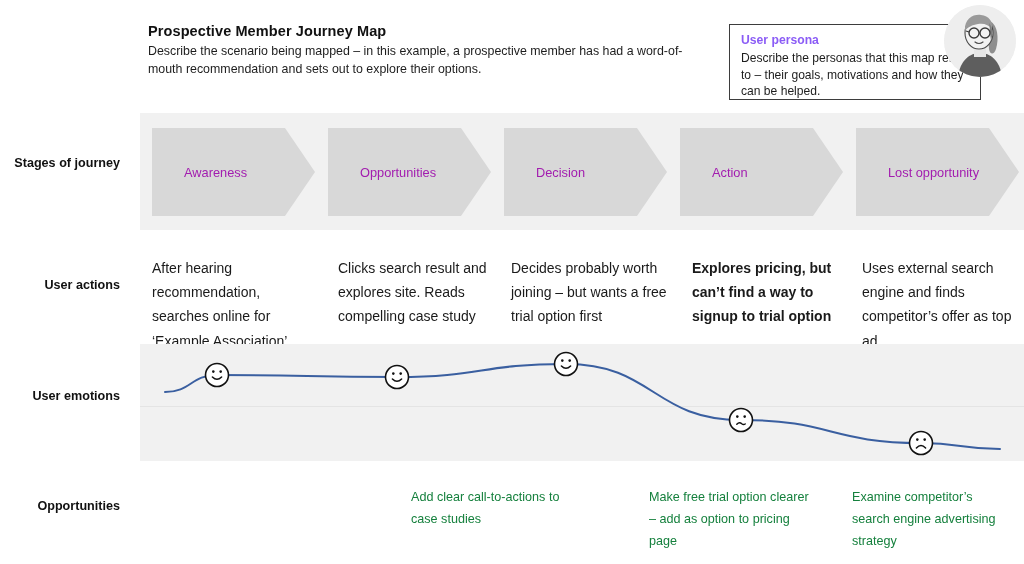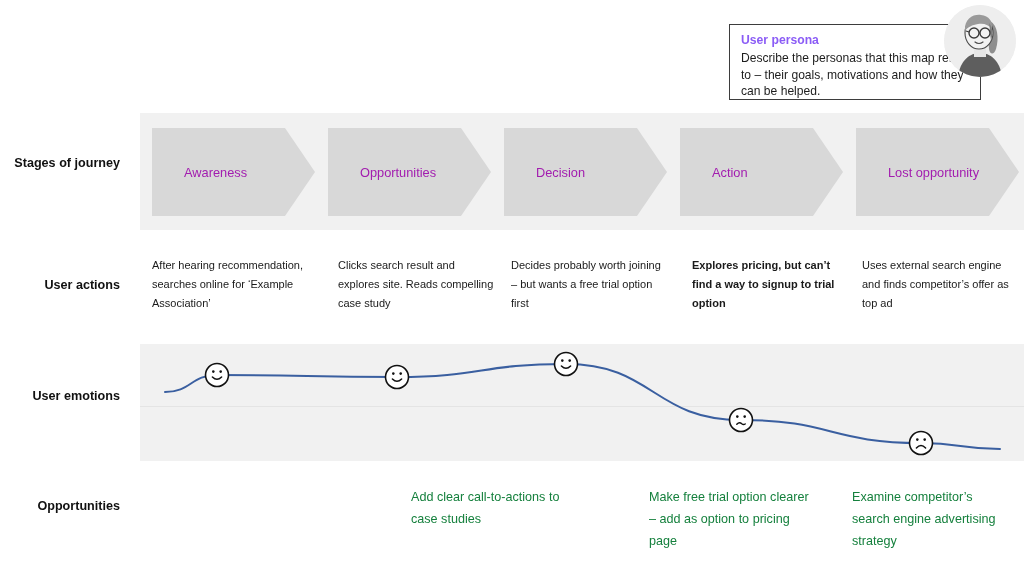--- a/index.html
+++ b/index.html
@@ -107,21 +107,21 @@
     color: #a21caf;
     padding-left: 32px;
     white-space: nowrap;
   }
 
   
   .action-cell {
     position: absolute;
     top: 256px;
     width: 158px;
-    font-size: 11px;
+    font-size: 14px;
     line-height: 1.73;
     color: #1a1a1a;
   }
 
   
   .emotions-band {
     position: absolute;
     left: 140px; top: 344px;
     width: 884px; height: 117px;
     background: #f1f1f1;
@@ -146,20 +146,22 @@
     width: 160px;
     font-size: 12.6px;
     line-height: 1.73;
     color: #15803d;
   }
 </style>
 </head>
 <body>
 
 <div class="header">
+  <div class="header-title">Prospective Member Journey Map</div>
+  <div class="header-desc">Describe the scenario being mapped – in this example, a prospective member has had a word-of-mouth recommendation and sets out to explore their options.</div>
 </div>
 
 <div class="persona-box">
   <div class="persona-title">User persona</div>
   <div class="persona-desc">Describe the personas that this map refers to – their goals, motivations and how they can be helped.</div>
 </div>
 <div class="persona-avatar">
   <svg width="72" height="72" viewBox="0 0 72 72" xmlns="http://www.w3.org/2000/svg">
     <circle cx="36" cy="36" r="36" fill="#eeeeee"></circle>
 

